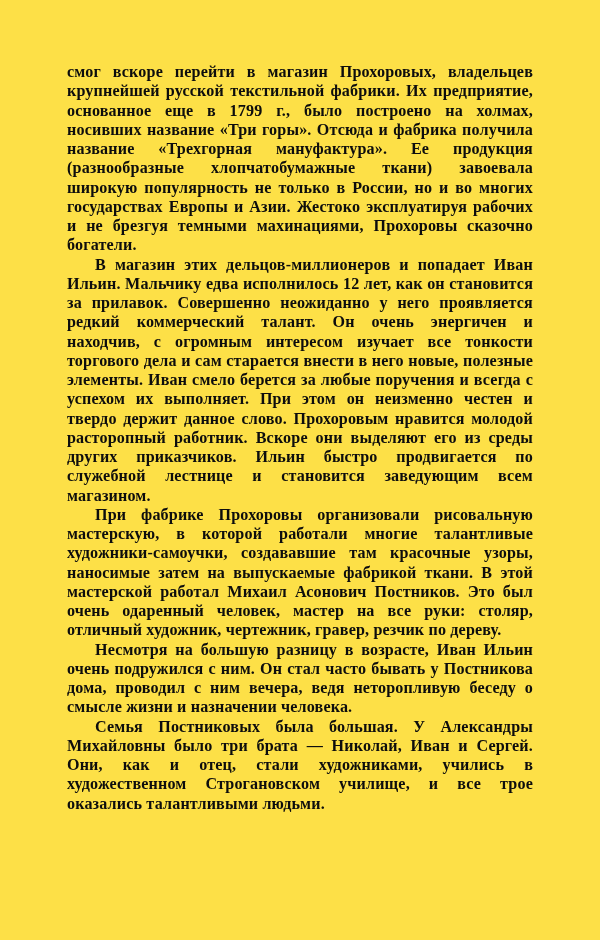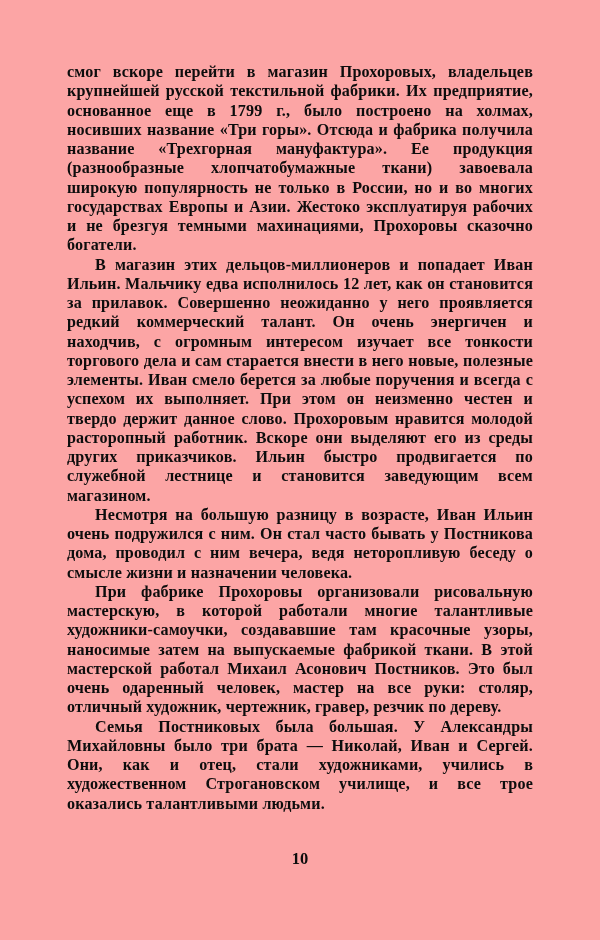--- a/index.html
+++ b/index.html
@@ -5,21 +5,21 @@
 <style>
   html, body {
     margin: 0;
     padding: 0;
     background: #ffffff;
   }
   .page {
     position: relative;
     width: 600px;
     height: 940px;
-    background: #fca5a5;
+    background: #fde047;
     overflow: hidden;
     box-sizing: border-box;
   }
   .text-block {
     position: absolute;
     left: 67px;
     top: 62px;
     width: 466px;
     font-family: "Liberation Serif", "DejaVu Serif", serif;
     font-size: 16.1px;
@@ -59,20 +59,19 @@
   }
 </style>
 </head>
 <body>
 
 <div class="page">
 
   <div class="text-block">
     <p class="para">смог вскоре перейти в магазин Прохоровых, владельцев крупнейшей русской текстильной фабрики. Их предприятие, основанное еще в 1799 г., было построено на холмах, носивших название «Три горы». Отсюда и фабрика получила название «Трехгорная мануфактура». Ее продукция (разнообразные хлопчатобумажные ткани) завоевала широкую популярность не только в России, но и во многих государствах Европы и Азии. Жестоко эксплуатируя рабочих и не брезгуя темными махинациями, Прохоровы сказочно богатели.</p>
     <p class="para indent">В магазин этих дельцов-миллионеров и попадает Иван Ильин. Мальчику едва исполнилось 12 лет, как он становится за прилавок. Совершенно неожиданно у него проявляется редкий коммерческий талант. Он очень энергичен и находчив, с огромным интересом изучает все тонкости торгового дела и сам старается внести в него новые, полезные элементы. Иван смело берется за любые поручения и всегда с успехом их выполняет. При этом он неизменно честен и твердо держит данное слово. Прохоровым нравится молодой расторопный работник. Вскоре они выделяют его из среды других приказчиков. Ильин быстро продвигается по служебной лестнице и становится заведующим всем магазином.</p>
+    <p class="para indent">При фабрике Прохоровы организовали рисовальную мастерскую, в которой работали многие талантливые художники-самоучки, создававшие там красочные узоры, наносимые затем на выпускаемые фабрикой ткани. В этой мастерской работал Михаил Асонович Постников. Это был очень одаренный человек, мастер на все руки: столяр, отличный художник, чертежник, гравер, резчик по дереву.</p>
     <p class="para indent">Несмотря на большую разницу в возрасте, Иван Ильин очень подружился с ним. Он стал часто бывать у Постникова дома, проводил с ним вечера, ведя неторопливую беседу о смысле жизни и назначении человека.</p>
-    <p class="para indent">При фабрике Прохоровы организовали рисовальную мастерскую, в которой работали многие талантливые художники-самоучки, создававшие там красочные узоры, наносимые затем на выпускаемые фабрикой ткани. В этой мастерской работал Михаил Асонович Постников. Это был очень одаренный человек, мастер на все руки: столяр, отличный художник, чертежник, гравер, резчик по дереву.</p>
     <p class="para indent">Семья Постниковых была большая. У Александры Михайловны было три брата — Николай, Иван и Сергей. Они, как и отец, стали художниками, учились в художественном Строгановском училище, и все трое оказались талантливыми людьми.</p>
   </div>
 
-  <div class="page-number">10</div>
 
 </div>
 
 </body></html>

